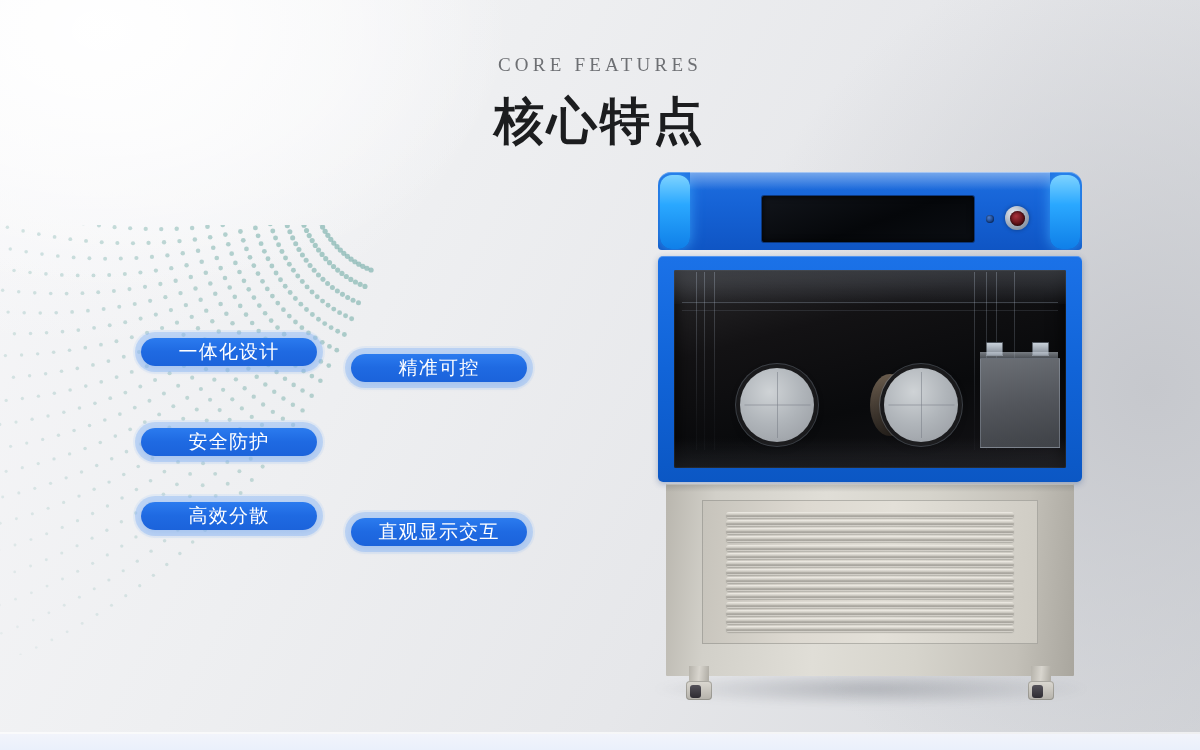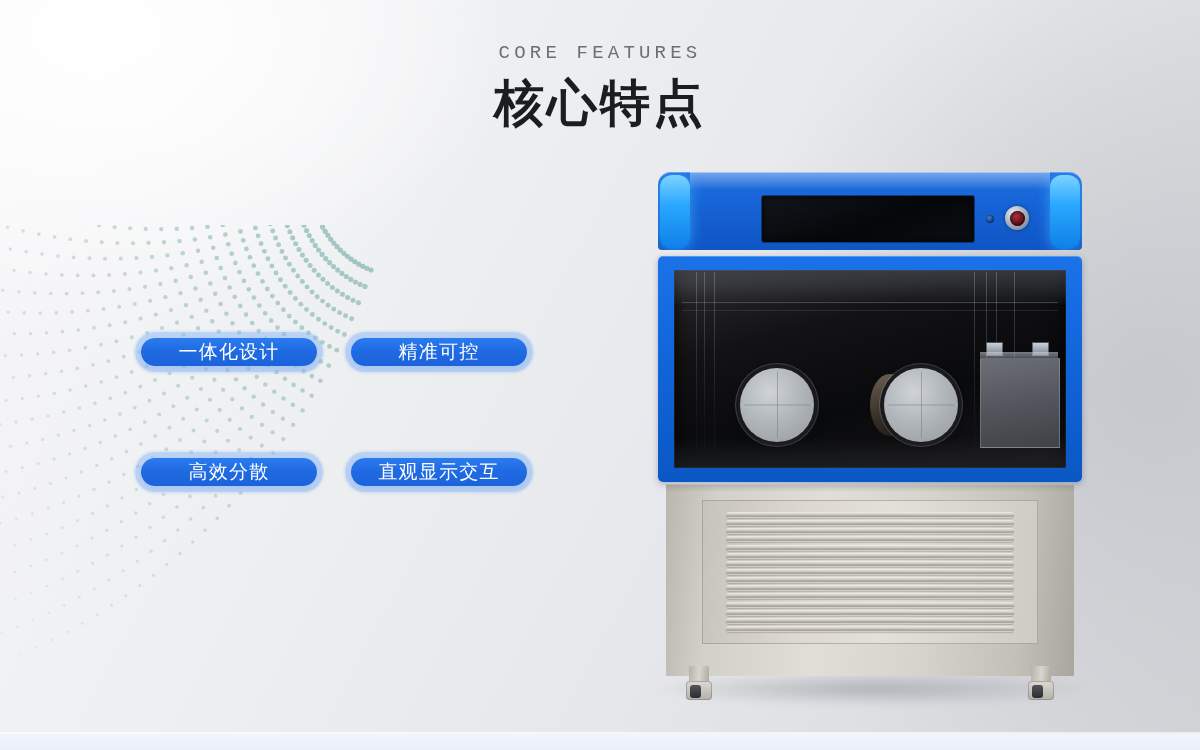--- a/index.html
+++ b/index.html
@@ -61,22 +61,22 @@
     position: absolute;
     left: 0; right: 0; top: 40px;
     text-align: center;
   }
   .eyebrow {
     font-size: 19px;
     letter-spacing: 4.2px;
     color: #6d6f73;
     font-weight: 400;
     line-height: 26px;
-    margin: 0;
-    font-family: Liberation Mono, monospace;
+    margin: 12px;
+    font-family: Liberation Serif, serif;
   }
   .title {
     font-size: 50px;
     font-weight: 700;
     color: #1c1d1f;
     letter-spacing: 3px;
     line-height: 62px;
     margin: 6px 0 0 0;
     font-family: "DejaVu Sans", "Liberation Sans", sans-serif;
   }
@@ -109,21 +109,21 @@
     justify-content: center;
     color: #ffffff;
     font-size: 19px;
     letter-spacing: 1.2px;
     font-weight: 500;
     white-space: nowrap;
     font-family: "DejaVu Sans", "Liberation Sans", sans-serif;
     cursor: pointer;
   }
   .pill.w-left  { width: 176px; }
-  .pill.w-right { width: 176px; }
+  .pill.w-right { width: 176px; margin-top: 16px; }
 
   
   .machine {
     position: absolute;
     left: 650px;
     top: 172px;
     width: 440px;
     height: 530px;
   }
   .machine-shadow {
@@ -989,20 +989,21 @@
   </div>
 
   <div class="pill-grid">
 
     <div class="pill-row">
       <div class="pill w-left">一体化设计</div>
       <div class="pill w-right">精准可控</div>
     </div>
 
     <div class="pill-row">
+      <div class="pill w-left">安全防护</div>
     </div>
 
     <div class="pill-row">
       <div class="pill w-left">高效分散</div>
       <div class="pill w-right">直观显示交互</div>
     </div>
 
   </div>
 
   <div class="machine">

